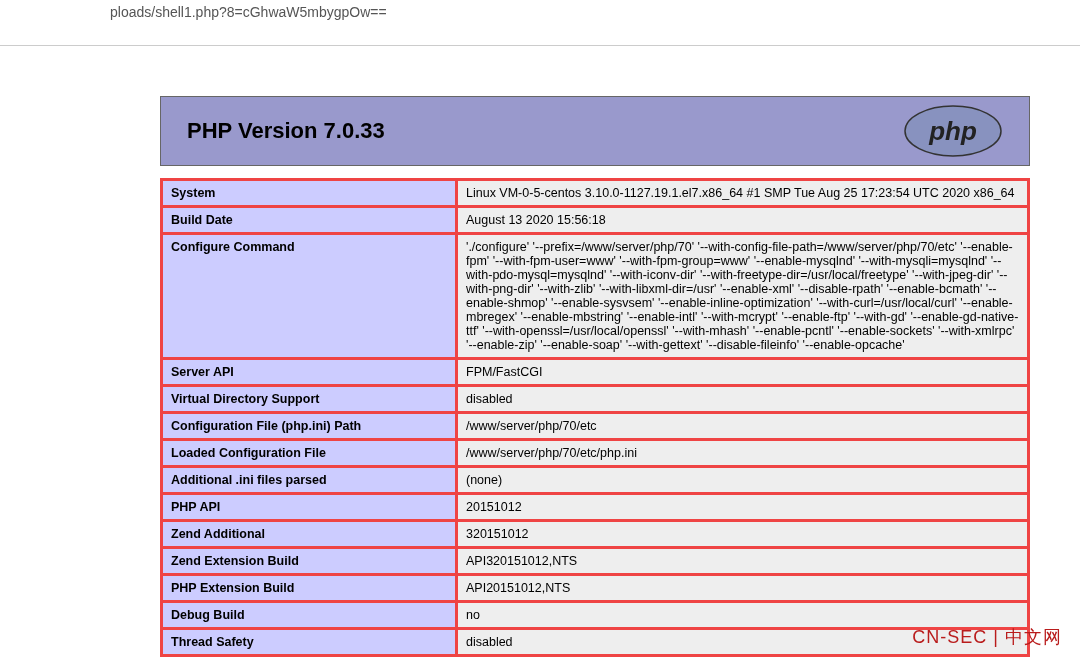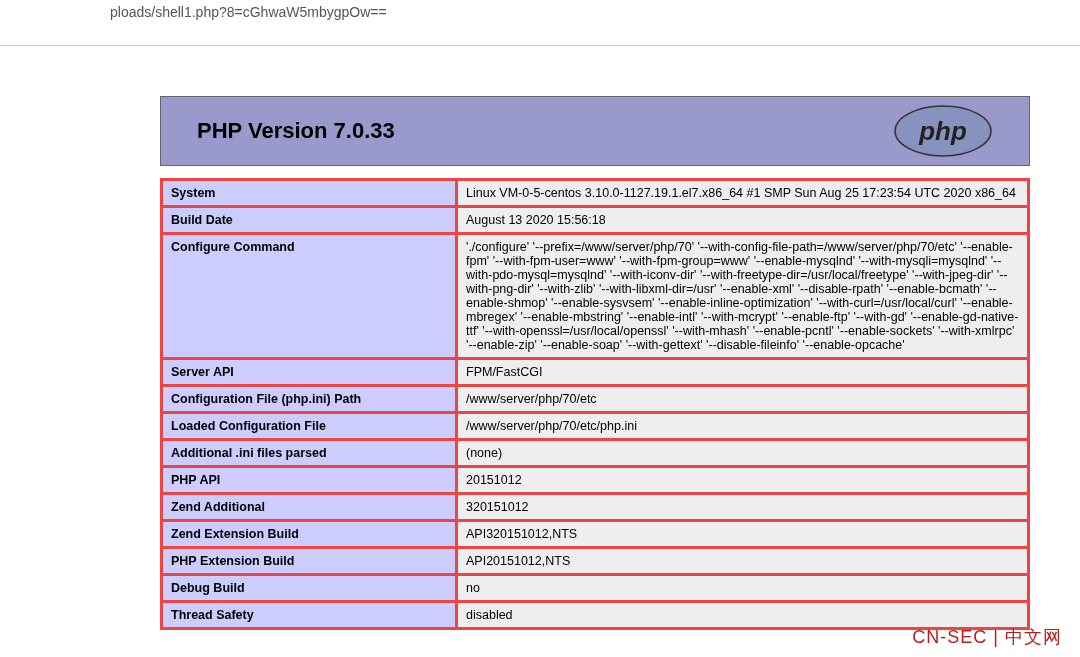--- a/index.html
+++ b/index.html
@@ -18,21 +18,21 @@
       background: #fff;
       white-space: nowrap;
       overflow: hidden;
     }
     .content-wrap {
       padding: 50px 50px 0 160px;
     }
     .header-box {
       border: 1px solid #666;
       background: #9999cc;
-      padding: 12px 36px;
+      padding: 12px 26px;
       display: flex;
       justify-content: space-between;
       align-items: center;
       height: 70px;
     }
     .header-title {
       font-size: 22px;
       font-weight: bold;
       color: #000;
     }
@@ -86,33 +86,37 @@
     <svg class="php-logo" viewBox="0 0 100 55">
       <ellipse cx="50" cy="27" rx="48" ry="25" fill="#8892bf" stroke="#333" stroke-width="1.5"></ellipse>
       <text x="50" y="36" text-anchor="middle" font-family="Arial" font-size="26" font-style="italic" font-weight="bold" fill="#222">php</text>
     </svg>
   </div>
 
   <table class="info-table">
     <tbody id="info-body">
         <tr>
           <td class="key">System</td>
-          <td class="val">Linux VM-0-5-centos 3.10.0-1127.19.1.el7.x86_64 #1 SMP Sun Aug 25 17:23:54 UTC 2020 x86_64</td>
+          <td class="val">Linux VM-0-5-centos 3.10.0-1127.19.1.el7.x86_64 #1 SMP Tue Aug 25 17:23:54 UTC 2020 x86_64</td>
         </tr>
         <tr>
           <td class="key">Build Date</td>
           <td class="val">August 13 2020 15:56:18</td>
         </tr>
         <tr>
           <td class="key">Configure Command</td>
           <td class="val">'./configure' '--prefix=/www/server/php/70' '--with-config-file-path=/www/server/php/70/etc' '--enable-fpm' '--with-fpm-user=www' '--with-fpm-group=www' '--enable-mysqlnd' '--with-mysqli=mysqlnd' '--with-pdo-mysql=mysqlnd' '--with-iconv-dir' '--with-freetype-dir=/usr/local/freetype' '--with-jpeg-dir' '--with-png-dir' '--with-zlib' '--with-libxml-dir=/usr' '--enable-xml' '--disable-rpath' '--enable-bcmath' '--enable-shmop' '--enable-sysvsem' '--enable-inline-optimization' '--with-curl=/usr/local/curl' '--enable-mbregex' '--enable-mbstring' '--enable-intl' '--with-mcrypt' '--enable-ftp' '--with-gd' '--enable-gd-native-ttf' '--with-openssl=/usr/local/openssl' '--with-mhash' '--enable-pcntl' '--enable-sockets' '--with-xmlrpc' '--enable-zip' '--enable-soap' '--with-gettext' '--disable-fileinfo' '--enable-opcache'</td>
         </tr>
         <tr>
           <td class="key">Server API</td>
           <td class="val">FPM/FastCGI</td>
+        </tr>
+        <tr>
+          <td class="key">Virtual Directory Support</td>
+          <td class="val">disabled</td>
         </tr>
         <tr>
           <td class="key">Configuration File (php.ini) Path</td>
           <td class="val">/www/server/php/70/etc</td>
         </tr>
         <tr>
           <td class="key">Loaded Configuration File</td>
           <td class="val">/www/server/php/70/etc/php.ini</td>
         </tr>
         <tr>

